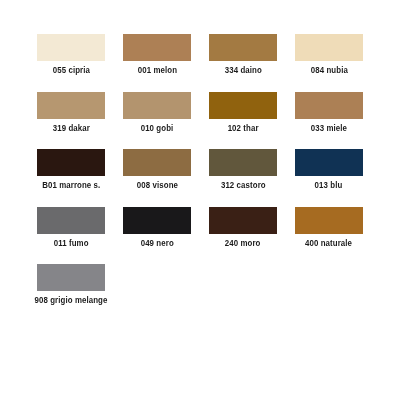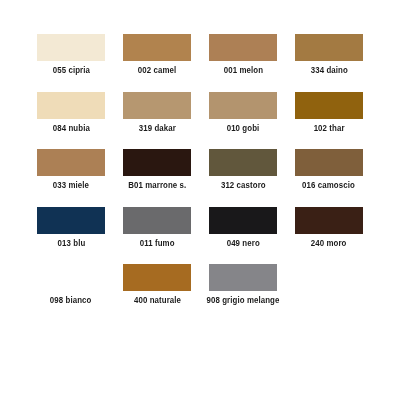--- a/index.html
+++ b/index.html
@@ -59,24 +59,20 @@
 </head>
 <body>
 
 <div id="swatch-chart">
   <div class="swatch-grid" style="grid-template-columns: repeat(4, 1fr);">
       <div class="swatch-cell">
         <div class="swatch-chip" style="background: rgb(243, 233, 212);"></div>
         <div class="swatch-label">055 cipria</div>
       </div>
       <div class="swatch-cell">
-        <div class="swatch-chip" style="background: rgb(177, 131, 78);"></div>
-        <div class="swatch-label">002 camel</div>
-      </div>
-      <div class="swatch-cell">
         <div class="swatch-chip" style="background: rgb(173, 128, 85);"></div>
         <div class="swatch-label">001 melon</div>
       </div>
       <div class="swatch-cell">
         <div class="swatch-chip" style="background: rgb(163, 122, 66);"></div>
         <div class="swatch-label">334 daino</div>
       </div>
       <div class="swatch-cell">
         <div class="swatch-chip" style="background: rgb(239, 220, 184);"></div>
         <div class="swatch-label">084 nubia</div>
@@ -95,48 +91,44 @@
       </div>
       <div class="swatch-cell">
         <div class="swatch-chip" style="background: rgb(172, 128, 85);"></div>
         <div class="swatch-label">033 miele</div>
       </div>
       <div class="swatch-cell">
         <div class="swatch-chip" style="background: rgb(42, 23, 16);"></div>
         <div class="swatch-label">B01 marrone s.</div>
       </div>
       <div class="swatch-cell">
+        <div class="swatch-chip" style="background: rgb(141, 108, 66);"></div>
+        <div class="swatch-label">008 visone</div>
+      </div>
+      <div class="swatch-cell">
         <div class="swatch-chip" style="background: rgb(97, 87, 60);"></div>
         <div class="swatch-label">312 castoro</div>
-      </div>
-      <div class="swatch-cell">
-        <div class="swatch-chip" style="background: rgb(127, 95, 59);"></div>
-        <div class="swatch-label">016 camoscio</div>
       </div>
       <div class="swatch-cell">
         <div class="swatch-chip" style="background: rgb(16, 50, 84);"></div>
         <div class="swatch-label">013 blu</div>
       </div>
       <div class="swatch-cell">
         <div class="swatch-chip" style="background: rgb(106, 106, 108);"></div>
         <div class="swatch-label">011 fumo</div>
       </div>
       <div class="swatch-cell">
         <div class="swatch-chip" style="background: rgb(25, 24, 26);"></div>
         <div class="swatch-label">049 nero</div>
       </div>
       <div class="swatch-cell">
         <div class="swatch-chip" style="background: rgb(58, 32, 21);"></div>
         <div class="swatch-label">240 moro</div>
       </div>
       <div class="swatch-cell">
-        <div class="swatch-chip" style="background: rgb(255, 255, 255);"></div>
-        <div class="swatch-label">098 bianco</div>
-      </div>
-      <div class="swatch-cell">
         <div class="swatch-chip" style="background: rgb(166, 107, 33);"></div>
         <div class="swatch-label">400 naturale</div>
       </div>
       <div class="swatch-cell">
         <div class="swatch-chip" style="background: rgb(133, 133, 137);"></div>
         <div class="swatch-label">908 grigio melange</div>
       </div>
     </div>
 </div>
 

